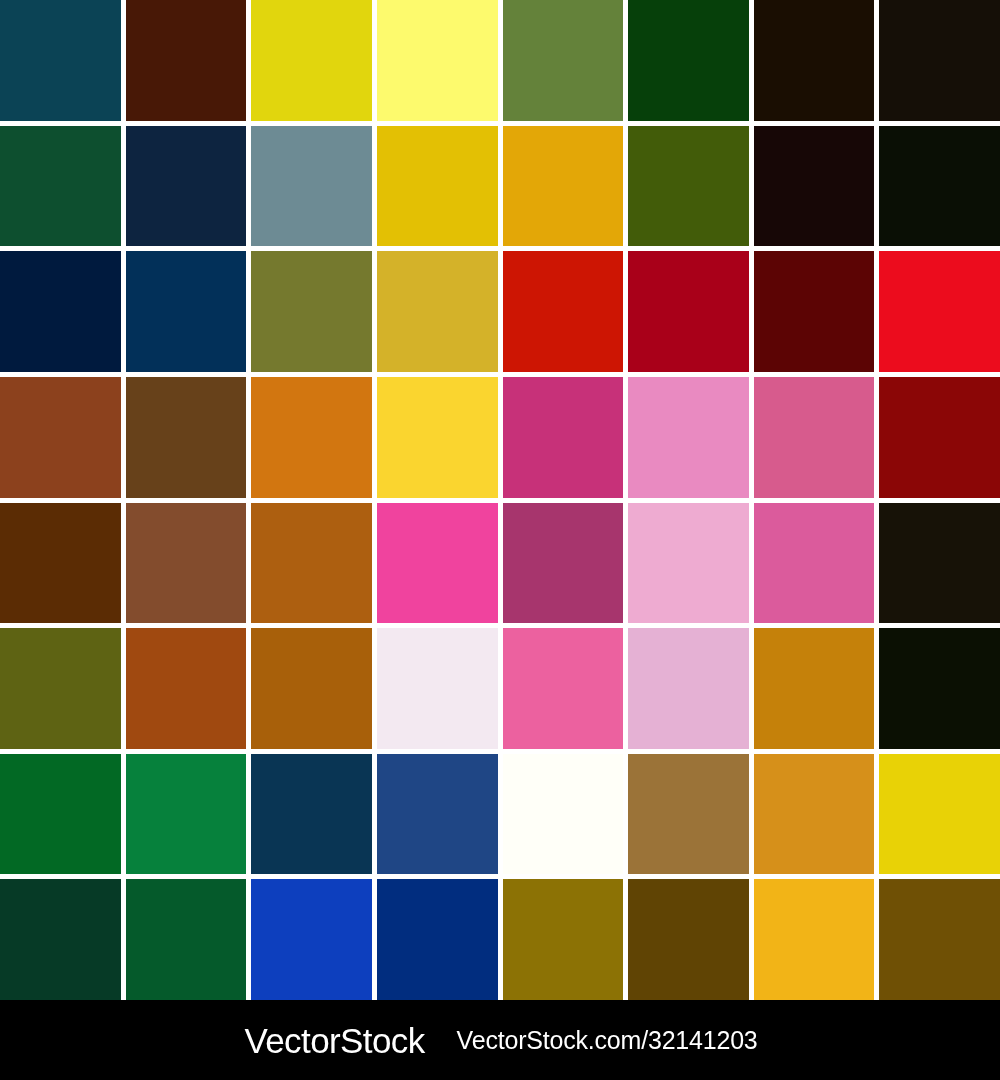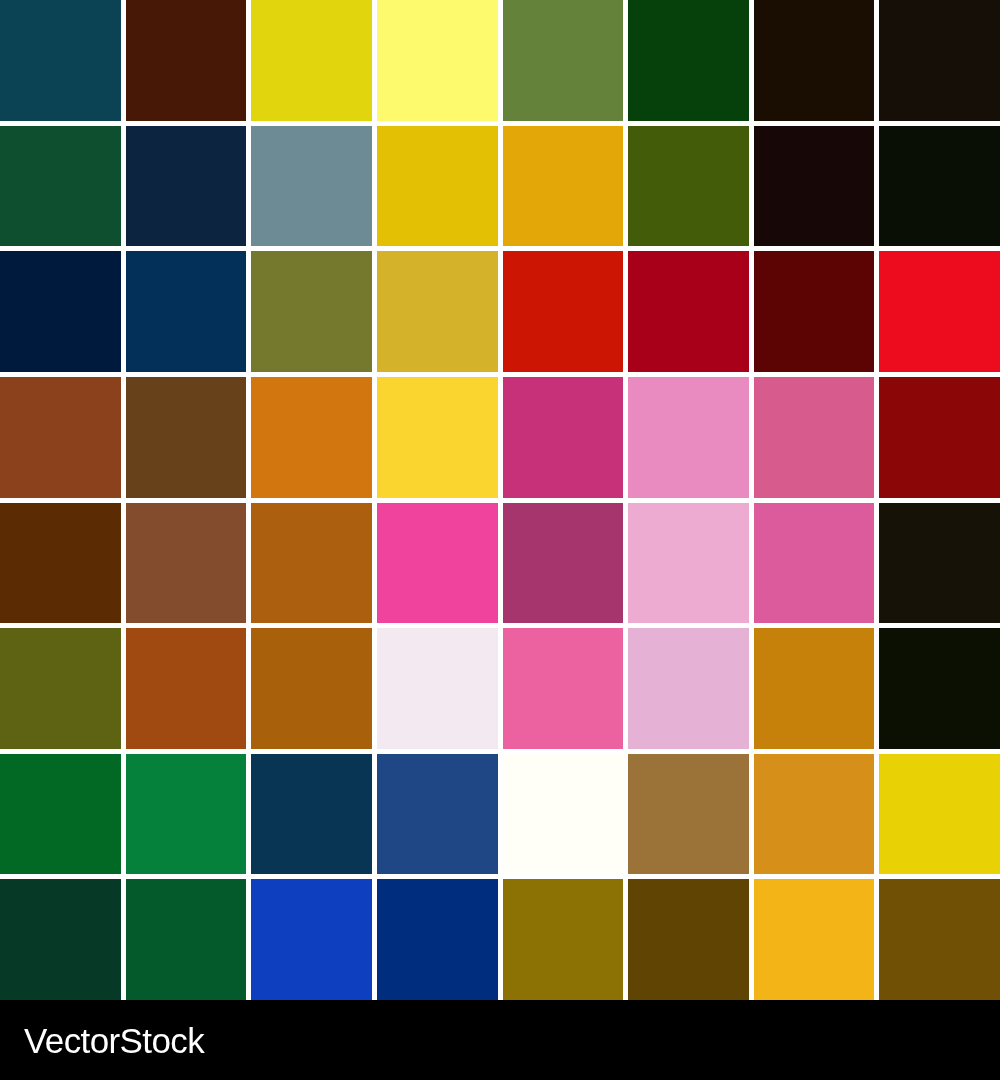--- a/index.html
+++ b/index.html
@@ -42,21 +42,21 @@
   
   #watermark-bar {
     position: absolute;
     left: 0;
     top: 1000px;
     width: 1000px;
     height: 80px;
     background: #000000;
     display: flex;
     align-items: center;
-    justify-content: space-between;
+    justify-content: center;
     box-sizing: border-box;
     padding: 0 22px 0 24px;
     gap: 32px;
   }
   #brand-logo {
     color: #ffffff;
     font-family: "Liberation Sans", sans-serif;
     font-size: 35px;
     font-weight: 400;
     letter-spacing: -0.6px;
@@ -140,15 +140,16 @@
       <div class="swatch" style="background: rgb(13, 63, 190);"></div>
       <div class="swatch" style="background: rgb(1, 45, 127);"></div>
       <div class="swatch" style="background: rgb(140, 114, 5);"></div>
       <div class="swatch" style="background: rgb(96, 68, 4);"></div>
       <div class="swatch" style="background: rgb(242, 180, 23);"></div>
       <div class="swatch" style="background: rgb(111, 80, 5);"></div>
     </div>
 
   <div id="watermark-bar">
     <span id="brand-logo">VectorStock</span>
+    <span id="watermark-url">VectorStock.com/32141203</span>
   </div>
 
 </div>
 
 </body></html>

